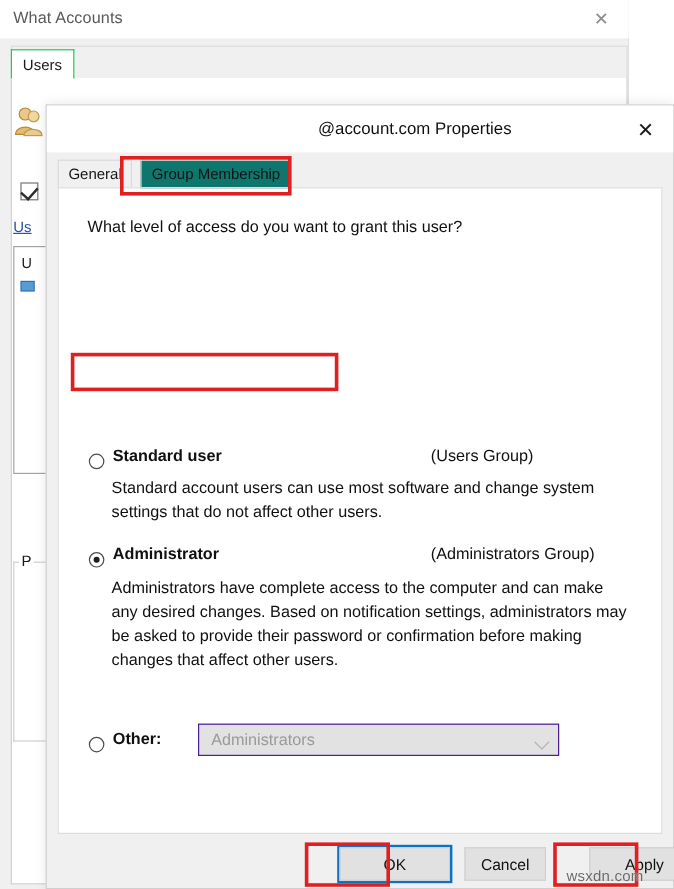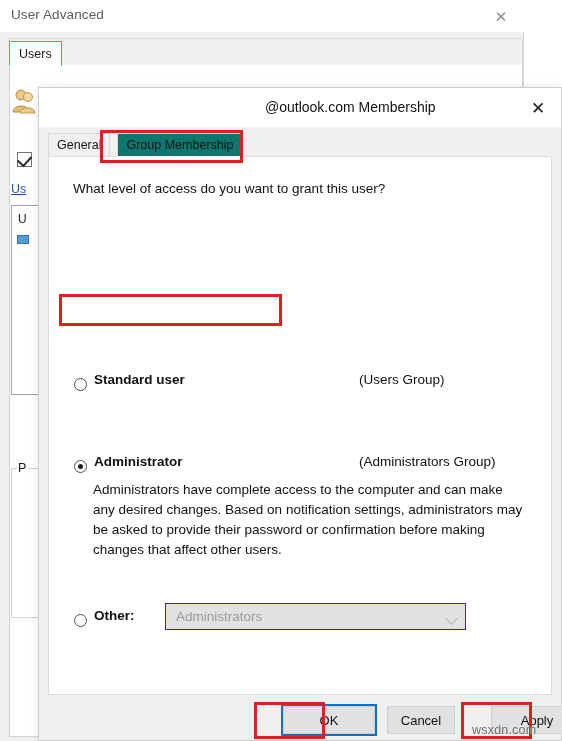--- a/index.html
+++ b/index.html
@@ -264,21 +264,21 @@
     z-index:60;
     text-shadow:0 0 1px rgba(255,255,255,.9);
   }
 </style>
 </head>
 <body>
 
 <div class="abs" id="outer-window">
 
   <div class="abs" id="outer-titlebar"></div>
-  <div class="abs" id="outer-title">User Advanced</div>
+  <div class="abs" id="outer-title">What Accounts</div>
   <div class="abs" id="outer-close">✕</div>
 
   <div class="abs" id="outer-body"></div>
   <div class="abs" id="outer-panel"></div>
 
   <div class="abs" id="outer-tabs">
     <div class="otab sel">Users</div>
   </div>
   <div class="abs" id="outer-tabpage"></div>
 
@@ -306,35 +306,36 @@
     </svg>
   </div>
 
   <div class="abs" id="bg-group"></div>
   <div class="abs" id="bg-group-label">P</div>
 </div>
 
 <div class="abs" id="inner-dialog">
 
   <div class="abs" id="inner-titlebar"></div>
-  <div class="abs" id="inner-title-right">@outlook.com Membership</div>
+  <div class="abs" id="inner-title-right">@account.com Properties</div>
   <div class="abs" id="inner-close">✕</div>
 
   <div class="abs" id="inner-tabs">
     <div class="itab">General</div>
     <div class="itab sel">Group Membership</div>
   </div>
 
   <div class="abs" id="inner-tabpage">
 
     <div class="abs" id="question">What level of access do you want to grant this user?</div>
 
     <div class="radio" id="std-radio"></div>
     <div class="opt-title" id="std-title">Standard user</div>
     <div class="opt-group" id="std-group">(Users Group)</div>
+    <div class="opt-desc" id="std-desc">Standard account users can use most software and change system settings that do not affect other users.</div>
 
     <div class="radio" id="adm-radio">
       <span class="dot"></span>
     </div>
     <div class="opt-title" id="adm-title">Administrator</div>
     <div class="opt-group" id="adm-group">(Administrators Group)</div>
     <div class="opt-desc" id="adm-desc">Administrators have complete access to the computer and can make any desired changes. Based on notification settings, administrators may be asked to provide their password or confirmation before making changes that affect other users.</div>
 
     <div class="radio" id="oth-radio"></div>
     <div class="opt-title" id="oth-title">Other:</div>

